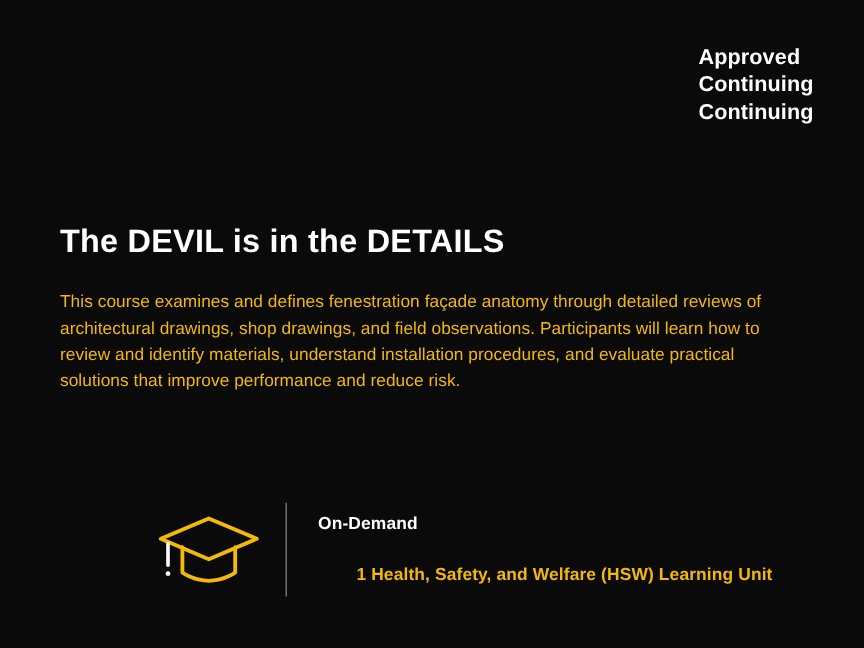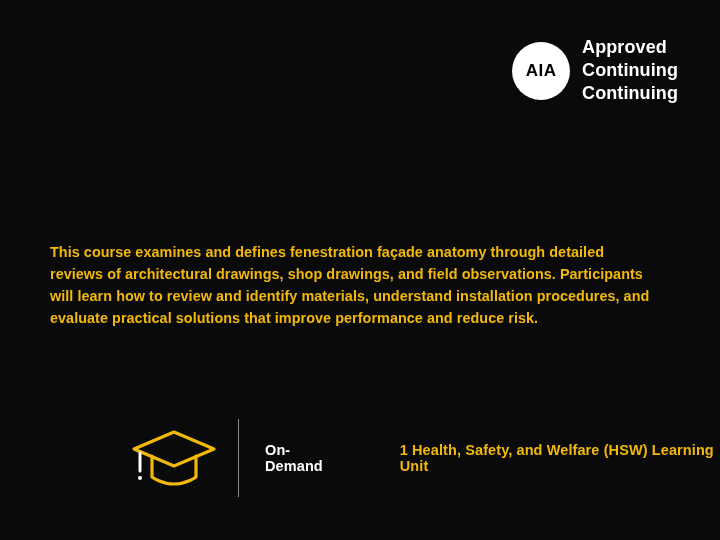--- a/index.html
+++ b/index.html
@@ -67,21 +67,21 @@
   }
 
   
   .body-text {
     position: absolute;
     left: 50px;
     top: 228px;
     width: 605px;
     color: #f2b80c;
     font-size: 14.4px;
-    font-weight: bold;
+    font-weight: normal;
     line-height: 1.52;
     letter-spacing: 0.05px;
   }
 
   
   .footer {
     position: absolute;
     left: 128px;
     top: 418px;
     display: flex;
@@ -98,21 +98,21 @@
   .divider {
     width: 1px;
     height: 78px;
     background: #8a8a8a;
     margin-left: 18px;
     margin-right: 26px;
     flex: 0 0 auto;
   }
   .footer-text {
     display: flex;
-    flex-direction: row;
+    flex-direction: column;
     justify-content: center;
     gap: 26px;
   }
   .footer-line-1 {
     color: #ffffff;
     font-size: 14.5px;
     font-weight: bold;
     letter-spacing: 0.1px;
   }
   .footer-line-2 {
@@ -122,30 +122,28 @@
     letter-spacing: 0.1px;
     margin-left: 32px;
   }
 </style>
 </head>
 <body>
 
 <div class="slide">
 
   <div class="aia-block">
-    <div class="aia-circle">
-      <span class="aia-text">AIA</span>
-    </div>
     <div class="aia-lines">
       <div>Approved</div>
       <div>Continuing</div>
       <div>Continuing</div>
     </div>
   </div>
 
+  <h1 class="title">The DEVIL is in the DETAILS</h1>
 
   <p class="body-text">This course examines and defines fenestration façade anatomy through detailed reviews of architectural drawings, shop drawings, and field observations. Participants will learn how to review and identify materials, understand installation procedures, and evaluate practical solutions that improve performance and reduce risk.</p>
 
   <div class="footer">
     <div class="cap-icon">
       <svg width="92" height="72" viewBox="0 0 92 72" fill="none" xmlns="http://www.w3.org/2000/svg">
         <path d="M46 10 L86 27 L46 44 L6 27 Z" stroke="#f2b80c" stroke-width="3.2" fill="none" stroke-linejoin="round"></path>
         <path d="M24 34 L24 55 C24 55 33 62 46 62 C59 62 68 55 68 55 L68 34" stroke="#f2b80c" stroke-width="3.2" fill="none" stroke-linejoin="round" stroke-linecap="round"></path>
         <path d="M12 31 L12 49" stroke="#ffffff" stroke-width="3" stroke-linecap="round"></path>
         <circle cx="12" cy="56" r="2" fill="#ffffff"></circle>

